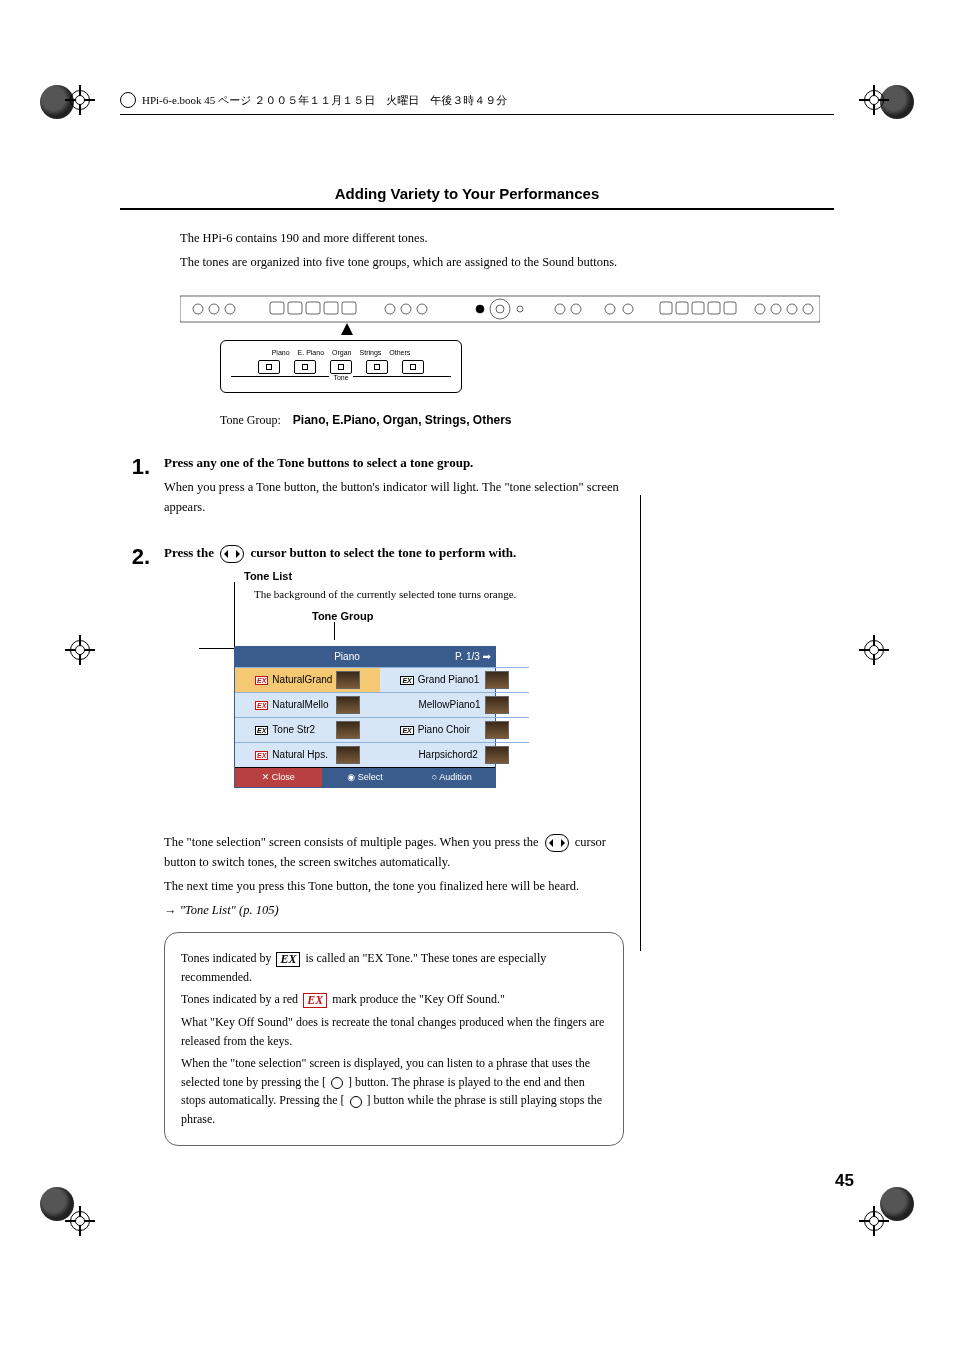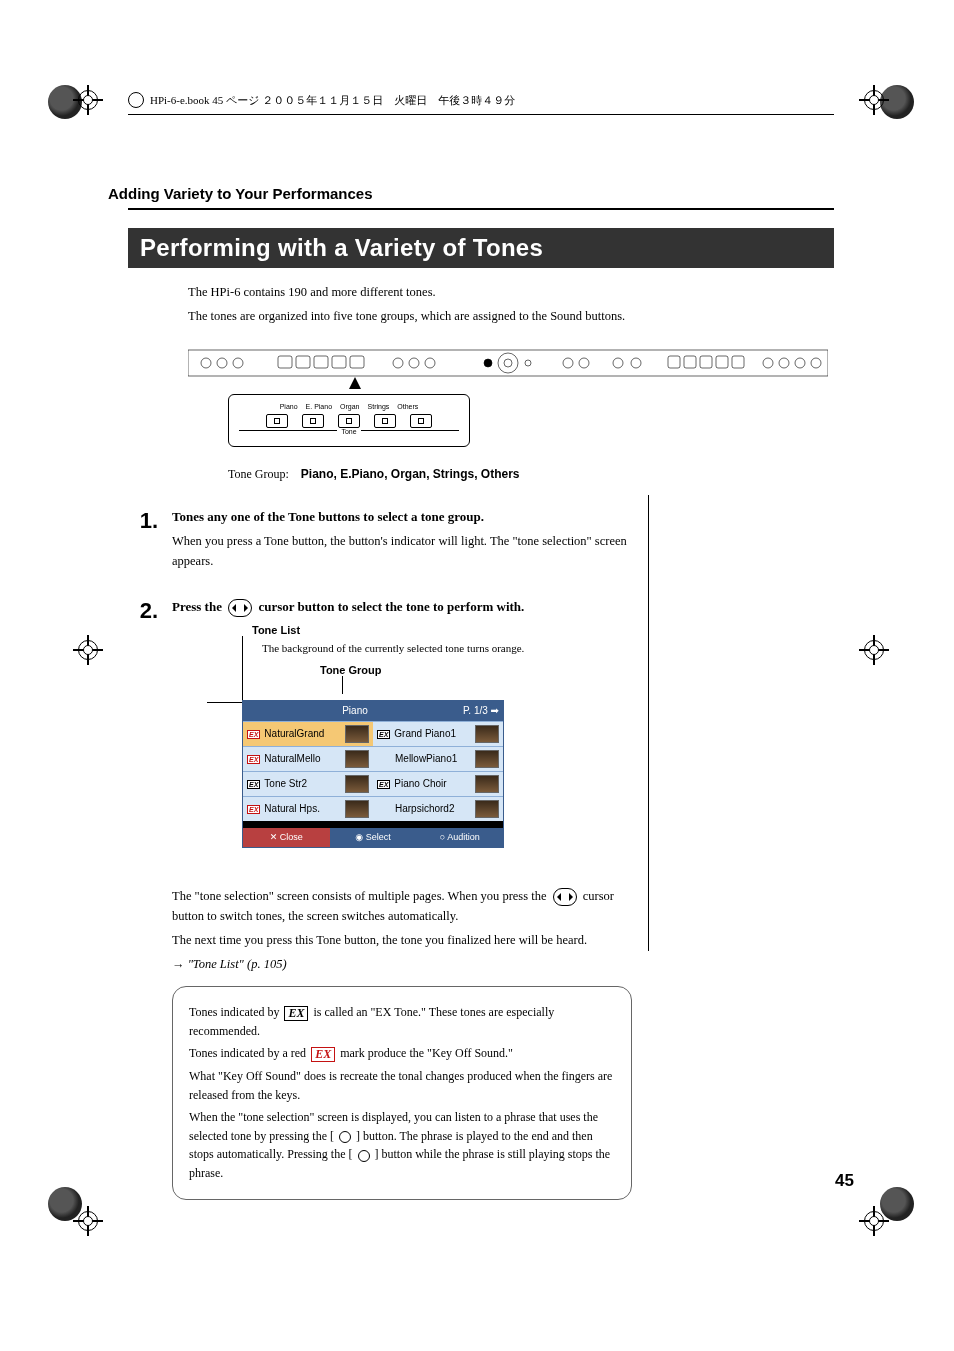--- a/index.html
+++ b/index.html
@@ -9,21 +9,20 @@
     background: #fff;
     color: #000;
     width: 954px;
     position: relative;
   }
   .page-wrap {
     padding: 80px 100px 60px 100px;
     box-sizing: border-box;
     position: relative;
     min-height: 1351px;
-    margin-left: 8px;
   }
   
   .regmark {
     position: absolute;
     width: 20px;
     height: 20px;
     pointer-events: none;
   }
   .regmark.tl { top: 90px; left: 70px; }
   .regmark.tr { top: 90px; right: 70px; }
@@ -66,21 +65,21 @@
     align-items:center;
     gap:6px;
     margin-left:20px;
     margin-right:20px;
   }
   .book-header .globe{
     width:14px; height:14px; border:1px solid #000; border-radius:50%;
     position:relative; display:inline-block; flex-shrink:0;
   }
   .running-head {
-    text-align: left;
+    text-align: center;
     font-family: Arial, Helvetica, sans-serif;
     font-weight: bold;
     font-size: 15px;
     margin: 70px 20px 6px 0;
   }
   .rule-thick {
     height: 2px;
     background: #000;
     margin: 0 20px 18px 20px;
   }
@@ -198,36 +197,36 @@
     text-align: center;
     padding: 2px 4px;
     display:flex; justify-content:space-between;
   }
   .screen .grid {
     display: grid;
     grid-template-columns: 1fr 1fr;
   }
   .screen .cell {
     display:flex; align-items:center; gap:4px;
-    padding:3px 4px; border-top:1px solid #8fb0d8;
+    padding:3px 20px; border-top:1px solid #8fb0d8;
     position:relative;
   }
   .screen .cell.sel{ background:#f5c874;}
   .screen .ex{
     font-size:7px; font-weight:bold; font-style:italic;
     border:1px solid #000; padding:0 1px; line-height:1; background:#fff;
   }
   .screen .ex.red{ color:#c41212; border-color:#c41212;}
   .screen .pic{
     width:22px; height:16px;
     background:#aaa; border:1px solid #666;
   }
   .screen .pic.piano{ background: linear-gradient(#3a2a1a,#7a5a3a);}
   .screen .foot{
-    display:flex; border-top:7px solid #000000;
+    display:flex; border-top:1px solid #000000;
   }
   .screen .foot div{
     flex:1; text-align:center; padding:2px 0; color:#fff; background:#3a5c8c; font-size:9px;
   }
   .screen .foot div:first-child{ background:#b84040;}
   .tl-label{
     position:absolute; font-family:Arial, sans-serif; font-weight:bold; font-size:11px;
   }
   .tl-line{
     position:absolute; background:#000;
@@ -277,21 +276,20 @@
   <div class="regmark br"><span class="cross"></span></div>
 
   <div class="book-header">
     <span class="globe"></span>
     <span>HPi-6-e.book 45 ページ ２００５年１１月１５日　火曜日　午後３時４９分</span>
   </div>
 
   <div class="running-head">Adding Variety to Your Performances</div>
   <div class="rule-thick"></div>
 
-  <div class="title-bar">Performing with a Variety of Tones</div>
 
   <div class="body">
     <p>The HPi-6 contains 190 and more different tones.</p>
     <p>The tones are organized into five tone groups, which are assigned to the Sound buttons.</p>
 
     <div class="panel">
       <svg width="640" height="42">
         <g stroke="#000" stroke-width="0.6" fill="none">
           <rect x="0" y="8" width="640" height="26" fill="#fff"></rect>
 
@@ -355,21 +353,21 @@
       <span>Tone Group:</span>
       &nbsp;&nbsp;
       <b>Piano, E.Piano, Organ, Strings, Others</b>
     </div>
 
     <div class="side-rule"></div>
 
     <div class="step-row">
       <div class="step-num">1.</div>
       <div class="step-body">
-        <p class="lead">Tones any one of the Tone buttons to select a tone group.</p>
+        <p class="lead">Press any one of the Tone buttons to select a tone group.</p>
         <p>When you press a Tone button, the button's indicator will light. The "tone selection" screen appears.</p>
       </div>
     </div>
 
     <div class="step-row">
       <div class="step-num">2.</div>
       <div class="step-body">
         <p class="lead">
           <span>Press the </span>
           <span class="icon-cursor"></span>

